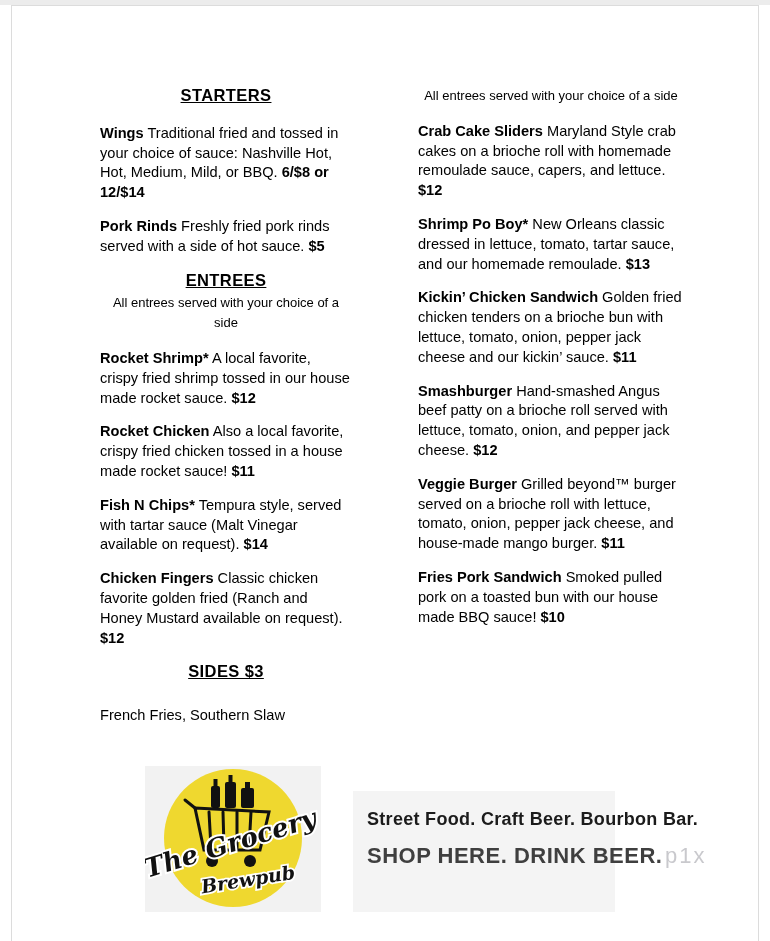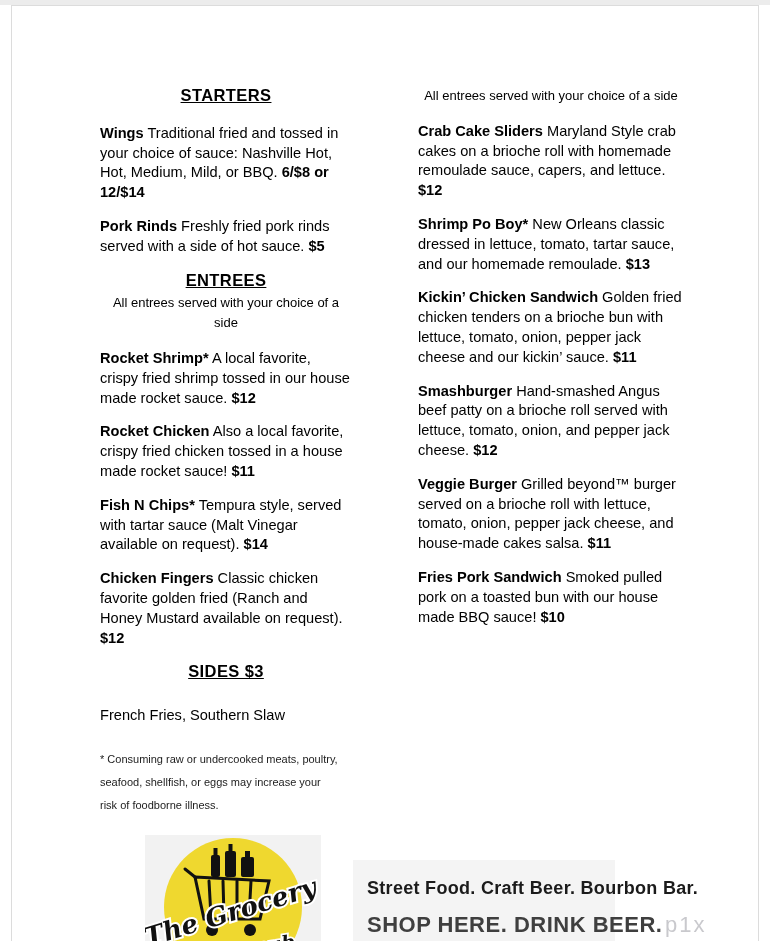--- a/index.html
+++ b/index.html
@@ -94,21 +94,20 @@
           <span>Classic chicken favorite golden fried (Ranch and Honey Mustard available on request).</span>
           <span class="b">$12</span>
         </p>
       </div>
 
       <div class="sides-block">
         <div class="head">SIDES $3</div>
         <div class="sides-line">French Fries, Southern Slaw</div>
       </div>
 
-      <div class="disclaimer">* Consuming raw or undercooked meats, poultry, seafood, shellfish, or eggs may increase your risk of foodborne illness.</div>
     </div>
 
     <div class="col col-right">
 
       <div>
         <div class="subtitle">All entrees served with your choice of a side</div>
 
         <p class="item">
           <span class="b">Crab Cake Sliders</span>
           <span>Maryland Style crab cakes on a brioche roll with homemade remoulade sauce, capers, and lettuce.</span>
@@ -129,21 +128,21 @@
         </p>
 
         <p class="item">
           <span class="b">Smashburger</span>
           <span>Hand-smashed Angus beef patty on a brioche roll served with lettuce, tomato, onion, and pepper jack cheese.</span>
           <span class="b">$12</span>
         </p>
 
         <p class="item">
           <span class="b">Veggie Burger</span>
-          <span>Grilled beyond™ burger served on a brioche roll with lettuce, tomato, onion, pepper jack cheese, and house-made cakes salsa.</span>
+          <span>Grilled beyond™ burger served on a brioche roll with lettuce, tomato, onion, pepper jack cheese, and house-made mango burger.</span>
           <span class="b">$11</span>
         </p>
 
         <p class="item">
           <span class="b">Fries Pork Sandwich</span>
           <span>Smoked pulled pork on a toasted bun with our house made BBQ sauce!</span>
           <span class="b">$10</span>
         </p>
       </div>
     </div>

